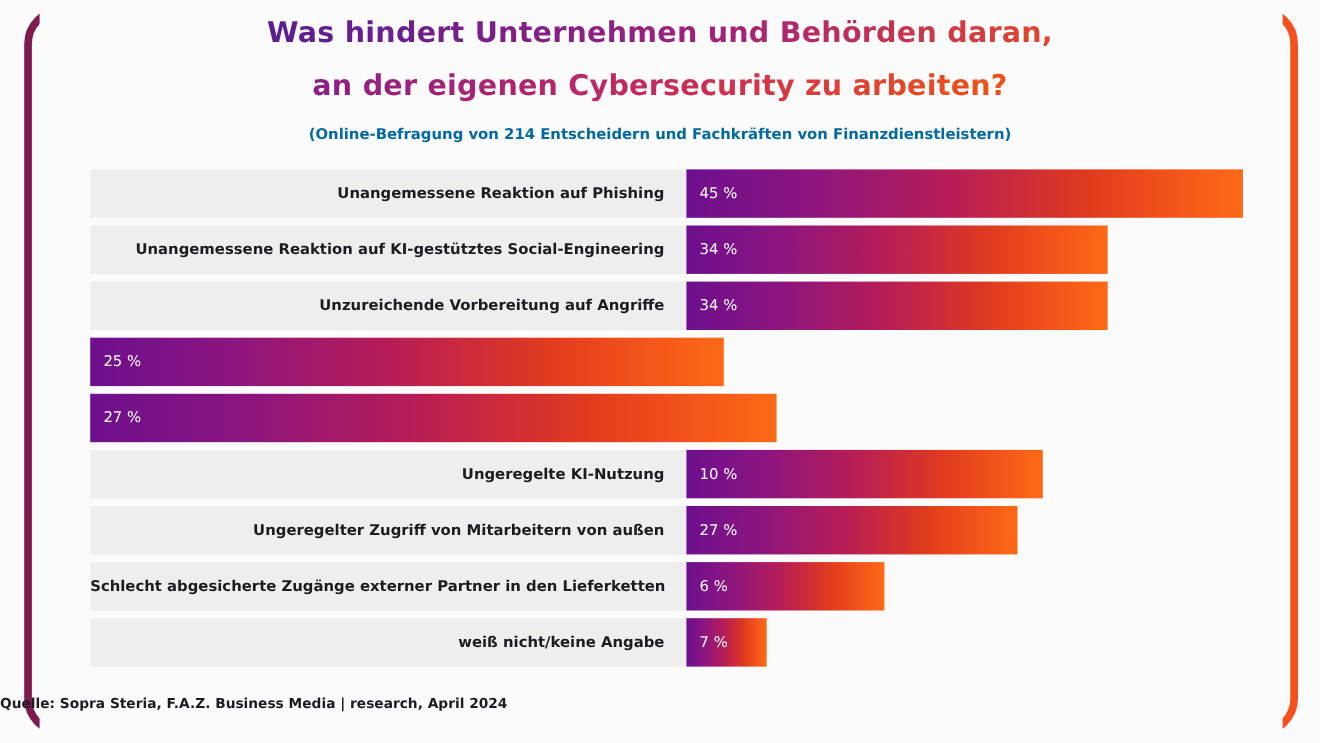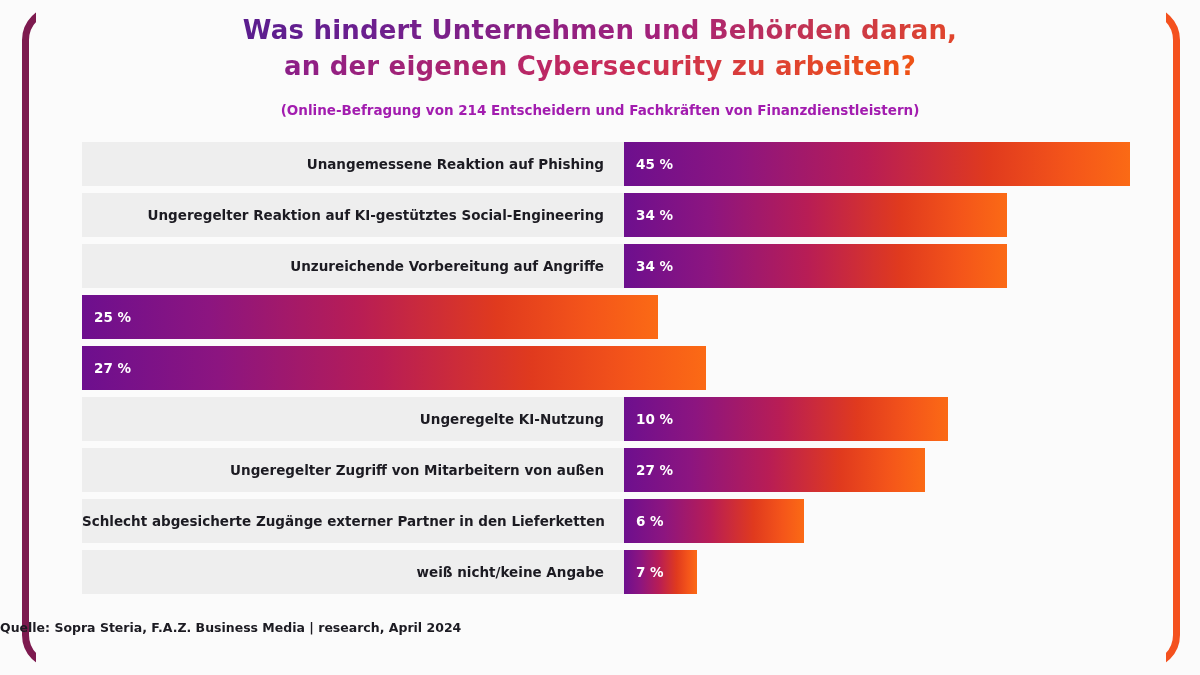--- a/index.html
+++ b/index.html
@@ -97,28 +97,29 @@
     -webkit-background-clip: text;
     background-clip: text;
     color: transparent;
     -webkit-text-fill-color: transparent;
   }
   .title-line.line2 {
     background: linear-gradient(90deg, #4a1b8c 0%, #8e1f86 25%, #c62a5c 50%, #ee5116 75%, #f4701b 100%);
     -webkit-background-clip: text;
     background-clip: text;
     color: transparent;
+    margin-top: 12px;
     -webkit-text-fill-color: transparent;
   }
   .subtitle {
     text-align: center;
     margin-top: 18px;
     font-size: 13.5px;
     font-weight: bold;
-    color: #a21caf;
+    color: #0369a1;
   }
 
   .chart {
     margin-top: 24px;
     padding-left: 82px;
     padding-right: 70px;
   }
 
   .row {
     display: flex;
@@ -148,21 +149,21 @@
   }
   .bar {
     height: 44px;
     background: linear-gradient(90deg, #6d0f8e 0%, #8c1580 22%, #b81d55 48%, #e03a1e 72%, #f4551a 88%, #fb6a15 100%);
     display: flex;
     align-items: center;
   }
   .bar-value {
     color: #ffffff;
     font-size: 13.5px;
-    font-weight: bold;
+    font-weight: normal;
     padding-left: 12px;
     white-space: nowrap;
   }
 
   .source {
     margin-top: 26px;
     text-align: left;
     font-size: 12.5px;
     font-weight: bold;
     color: #1c1b22;
@@ -186,21 +187,21 @@
       <div class="row">
         <div class="row-label">Unangemessene Reaktion auf Phishing</div>
         <div class="bar-wrap">
           <div class="bar" style="width:100%">
             <span class="bar-value">45 %</span>
           </div>
         </div>
       </div>
 
       <div class="row">
-        <div class="row-label">Ungeregelter Reaktion auf KI-gestütztes Social-Engineering</div>
+        <div class="row-label">Unangemessene Reaktion auf KI-gestütztes Social-Engineering</div>
         <div class="bar-wrap">
           <div class="bar" style="width:75.6%">
             <span class="bar-value">34 %</span>
           </div>
         </div>
       </div>
 
       <div class="row">
         <div class="row-label">Unzureichende Vorbereitung auf Angriffe</div>
         <div class="bar-wrap">

